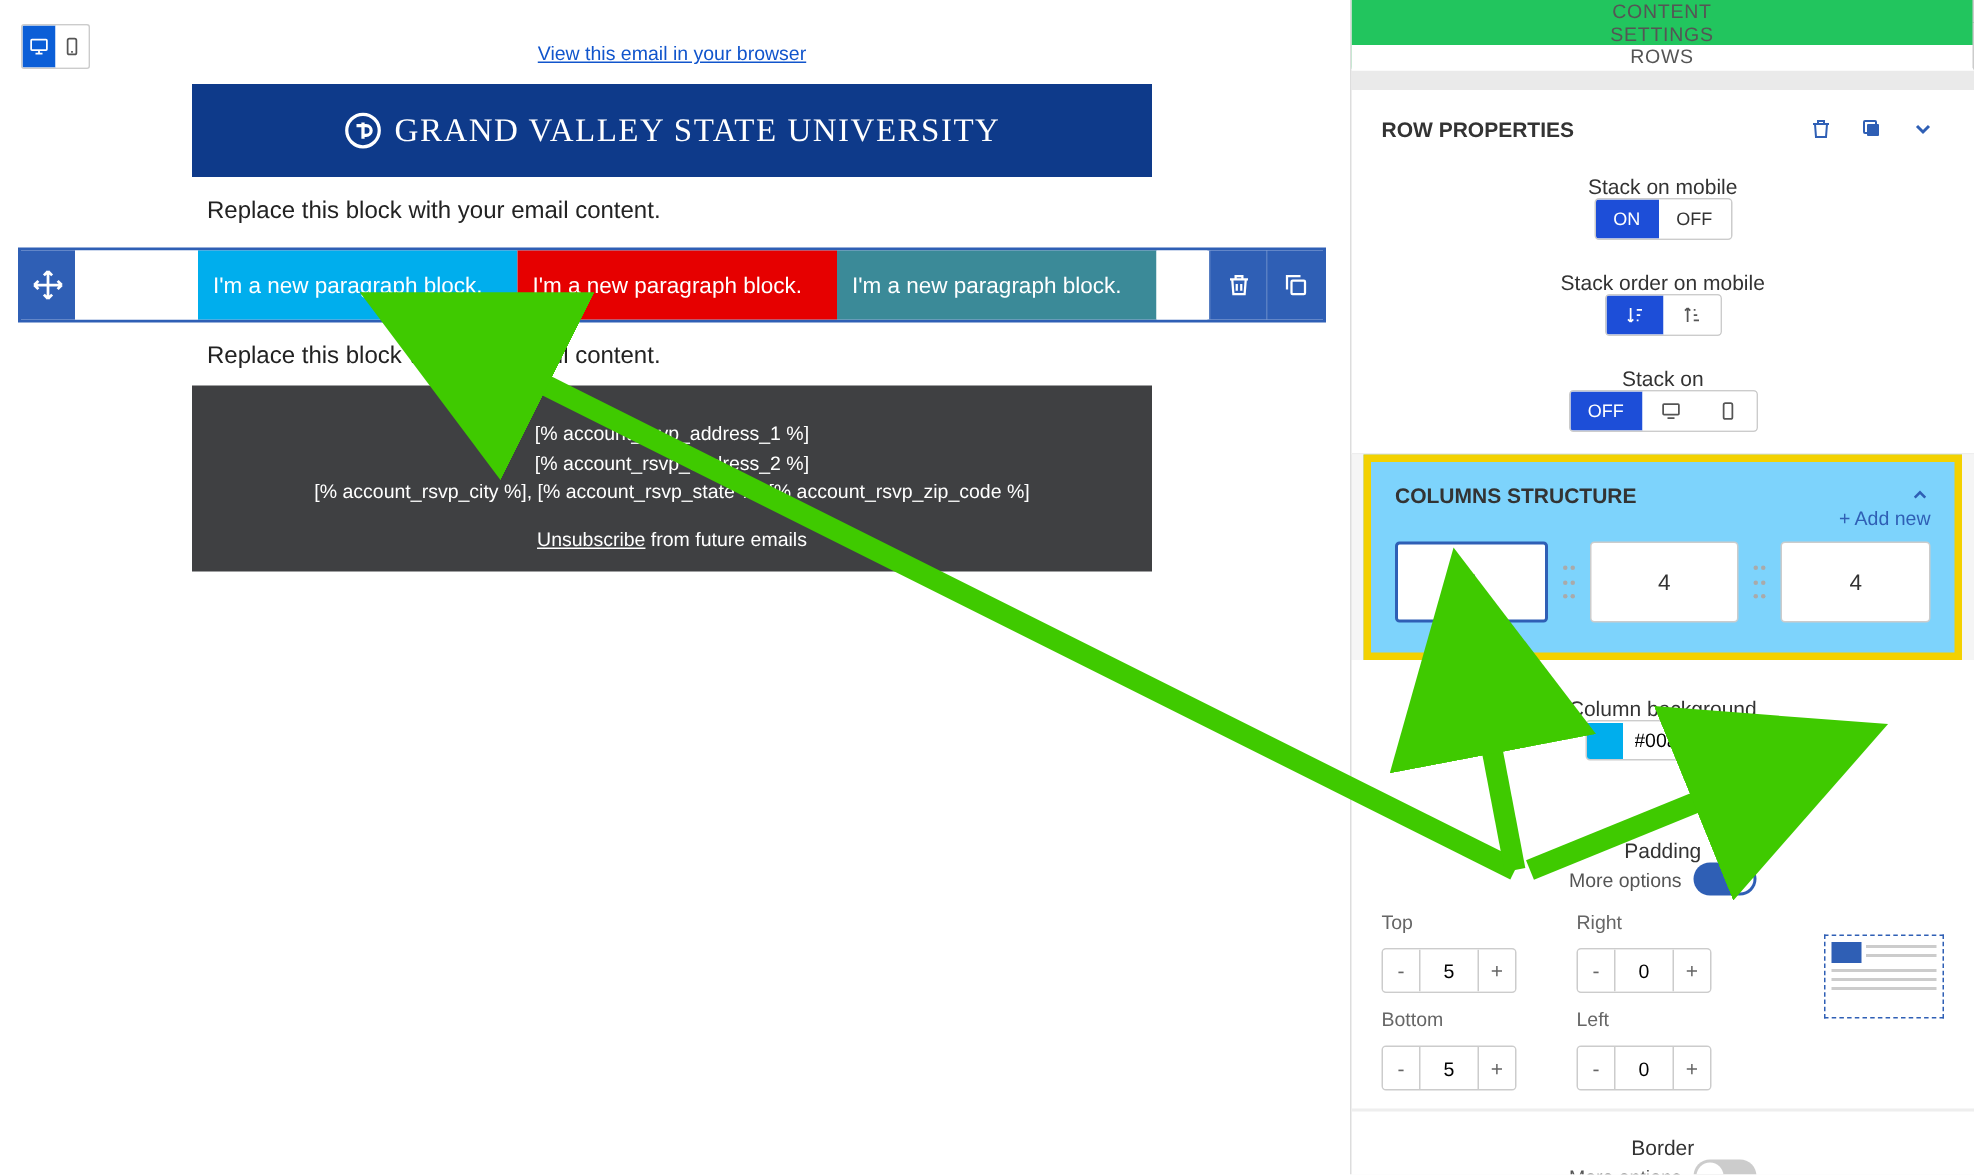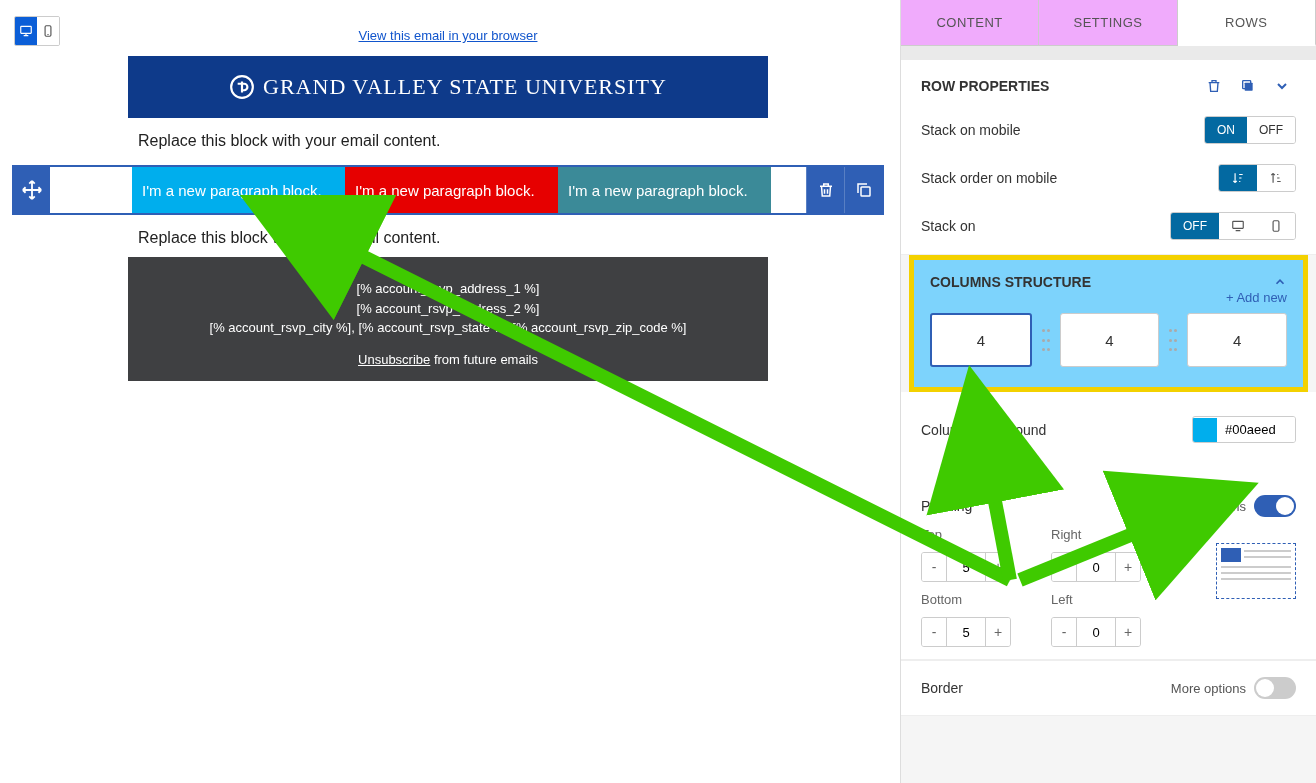--- a/index.html
+++ b/index.html
@@ -34,34 +34,34 @@
 .row-actions { display: flex; margin-left: auto; }
 .row-actions .ra { width: 38px; height: 46px; background: #2f5fb5; display: flex; align-items: center; justify-content: center; color: #fff; cursor: pointer; border-left: 1px solid rgba(255,255,255,0.2); }
 .row-actions svg { width: 18px; height: 18px; }
 .row-spacer { flex: 0 0 34px; background: #fff; }
 
 .footer-block { position: absolute; left: 128px; top: 257px; width: 640px; height: 124px; background: #3f4042; color: #fff; font-size: 13px; text-align: center; padding-top: 22px; line-height: 1.5; }
 .footer-block .unsub { text-decoration: underline; cursor: pointer; }
 
 
 .sidebar { position: absolute; left: 900px; top: 0; width: 416px; height: 783px; background: #f5f5f5; border-left: 1px solid #ddd; font-size: 14px; color: #333; overflow: hidden; }
-.tabs { display: flex; height: 46px; background: #f0abfc; border-bottom: 1px solid #ccc; }
+.tabs { display: flex; height: 46px; background: #22c55e; border-bottom: 1px solid #ccc; flex-direction: column; }
 .tab { flex: 1; display: flex; align-items: center; justify-content: center; font-size: 13px; letter-spacing: 0.5px; color: #555; cursor: pointer; border-right: 1px solid #ccc; }
 .tab.active { background: #fff; border-bottom: 2px solid #fff; margin-bottom: -1px; }
 
 .section { padding: 12px 20px; background: #fff; border-bottom: 1px solid #eee; }
 .section-header { display: flex; align-items: center; justify-content: space-between; font-weight: bold; font-size: 14px; margin-bottom: 6px; }
 .header-actions { display: flex; gap: 6px; }
 .icon-btn { width: 28px; height: 28px; display: flex; align-items: center; justify-content: center; cursor: pointer; color: #2f5fb5; border-radius: 3px; }
 .icon-btn svg { width: 16px; height: 16px; }
 
-.prop-row { display: flex; align-items: center; justify-content: space-between; padding: 10px 0; }
+.prop-row { display: flex; align-items: center; justify-content: space-between; padding: 10px 0; flex-direction: column; }
 .toggle-group { display: flex; border: 1px solid #ccc; border-radius: 3px; overflow: hidden; }
 .toggle-group .tg { padding: 6px 12px; font-size: 12px; background: #fff; cursor: pointer; display: flex; align-items: center; justify-content: center; }
-.toggle-group .tg.active { background: #0369a1; color: #fff; }
+.toggle-group .tg.active { background: #1d4ed8; color: #fff; }
 .toggle-group svg { width: 14px; height: 14px; }
 
 .highlight-box { border: 5px solid #f3d100; padding: 14px 16px 20px 16px; background: #7dd3fc; margin: 0 8px; }
 .cols-structure { display: flex; gap: 10px; align-items: center; }
 .col-box { flex: 1; height: 54px; border: 1px solid #ccc; border-radius: 3px; display: flex; align-items: center; justify-content: center; font-size: 15px; background: #fff; cursor: pointer; }
 .col-box.selected { border: 2px solid #2f5fb5; }
 .drag-dots { width: 8px; height: 22px; display: flex; flex-direction: column; justify-content: space-between; cursor: move; }
 .drag-dots span { width: 3px; height: 3px; background: #aaa; border-radius: 50%; }
 .dd-row { display: flex; gap: 2px; }
 .add-new { color: #2f5fb5; font-size: 13px; cursor: pointer; text-align: right; margin-top: -2px; margin-bottom: 8px; }

